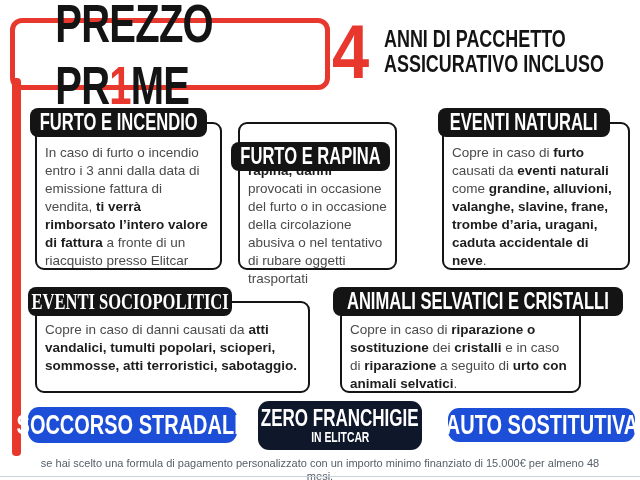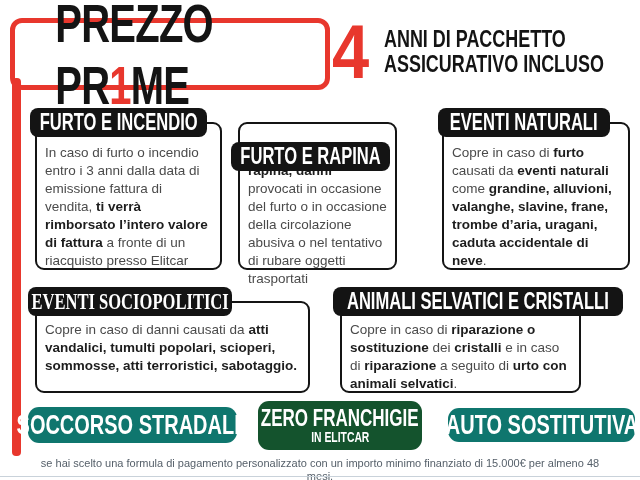--- a/index.html
+++ b/index.html
@@ -61,22 +61,22 @@
   .head-4 { left:28px;  top:287px; width:204px; height:29px;font-family:Liberation Serif, serif; }
   .head-5 { left:333px; top:287px; width:290px; height:29px; }
   .body-4 { left:35px;  top:301px; width:275px; height:92px;  padding-top:18px; }
   .body-5 { left:340px; top:301px; width:241px; height:92px;  padding-top:18px; }
 
   
   .badge {
     position:absolute; border-radius:11px; display:flex; flex-direction:column;
     align-items:center; justify-content:center;
   }
-  .badge-black { background:#0f766e; }
-  .badge-red   { background:#14532d; }
+  .badge-black { background:#1d4ed8; }
+  .badge-red   { background:#0f172a; }
   .badge span { color:#fff; font-weight:bold; white-space:nowrap; transform:scaleX(0.74); transform-origin:center; }
   .badge-soccorso { left:28px;  top:407px; width:209px; height:36px; }
   .badge-zero     { left:258px; top:401px; width:164px; height:49px; }
   .badge-auto     { left:448px; top:408px; width:187px; height:34px; }
   .badge-soccorso span, .badge-auto span { font-size:27px; }
   .badge-zero .line1 { font-size:23px; line-height:24px; }
   .badge-zero .line2 { font-size:14px; line-height:15px; }
 
   
   .footnote {

